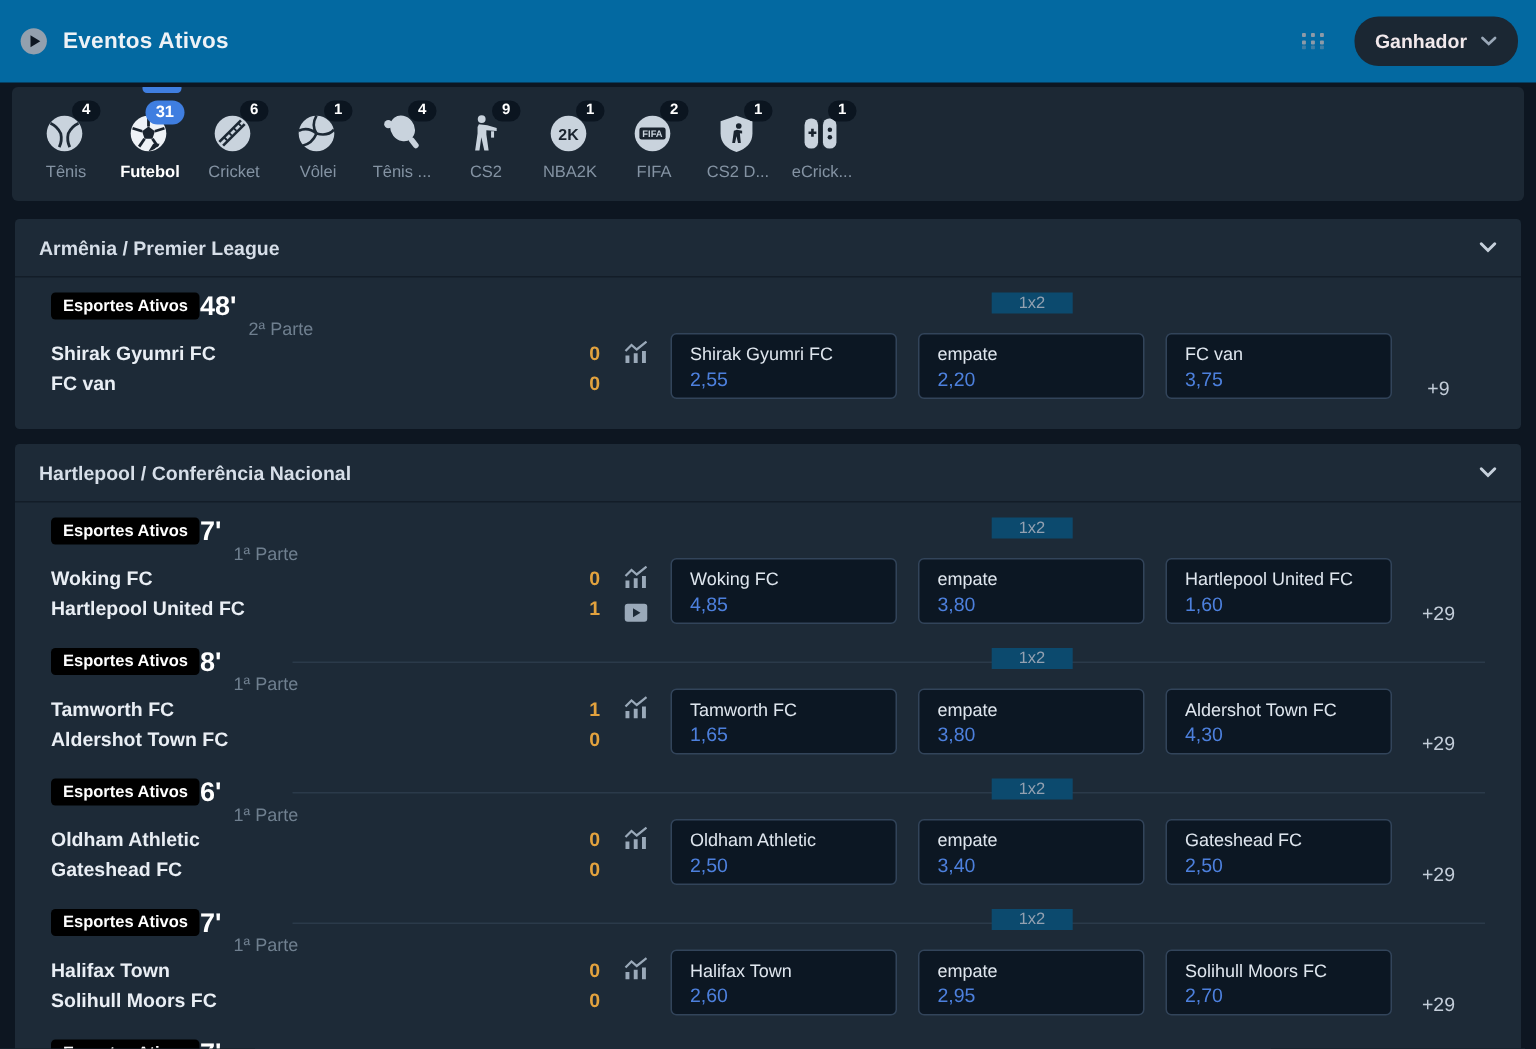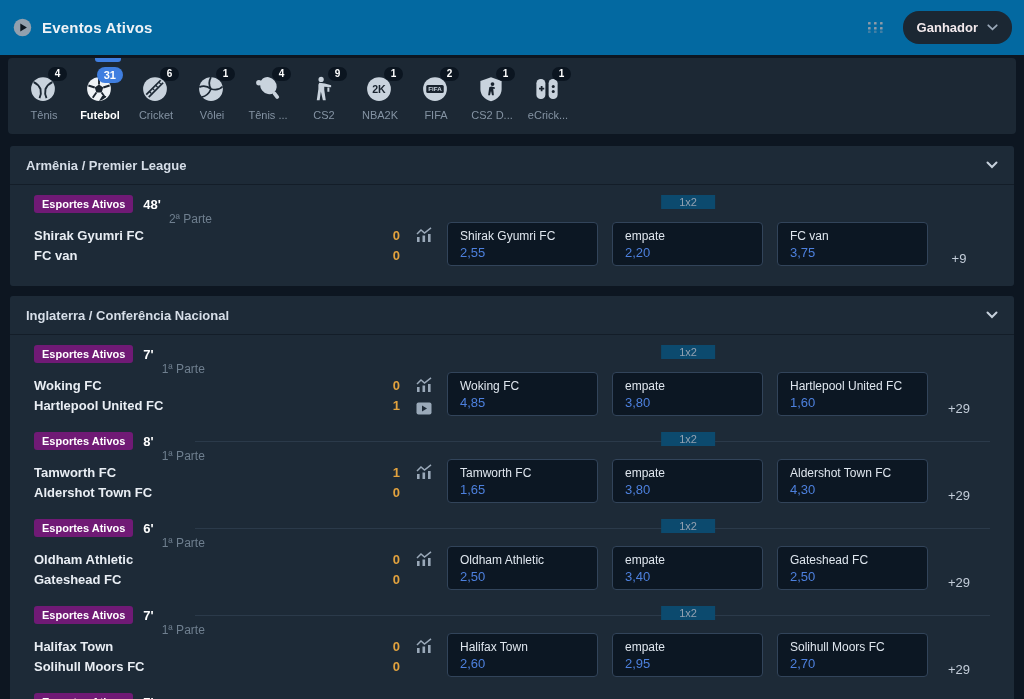--- a/index.html
+++ b/index.html
@@ -51,24 +51,24 @@
   }
   .section-title{color:#d6dee8;font-size:13px;font-weight:bold;}
   .section-header .chev{margin-left:auto;line-height:0;}
   .match-block{padding:9px 24px 6px;position:relative;}
   .match-block.pad-lg{padding-bottom:20px;}
   .meta-row{height:20px;display:flex;align-items:center;position:relative;}
   .match-block + .match-block .meta-row::before{
     content:"";position:absolute;left:161px;right:0;top:50%;height:1px;background:#2b3a4a;
   }
   .live-badge{
-    background:#701a75;color:#fff;font-size:11px;font-weight:bold;
+    background:#000000;color:#fff;font-size:11px;font-weight:bold;
     padding:3px 8px;border-radius:3px;position:relative;z-index:1;
   }
-  .match-time{margin-left:10px;color:#fff;font-size:13px;font-weight:bold;}
+  .match-time{color:#fff;font-size:18px;font-weight:bold;}
   .match-part{margin-left:8px;color:#6f7f8f;font-size:12px;margin-top:30px;}
   .market-label{
     position:absolute;left:654px;transform:translateX(-50%);top:1px;
     background:#0c4a6e;padding:1px 18px;color:#93a1b1;font-size:11px;z-index:1;
   }
   .match-row{display:flex;align-items:flex-end;margin-top:8px;}
   .teams{flex:0 0 330px;background:none;border:none;padding:0;text-align:left;cursor:pointer;}
   .team{color:#e9eef4;font-size:13px;font-weight:bold;line-height:20px;white-space:nowrap;}
   .scores{flex:0 0 36px;text-align:right;}
   .score{color:#e2a23e;font-size:13px;font-weight:bold;line-height:20px;}
@@ -327,21 +327,21 @@
           <span class="odd-value">3,75</span>
         </button>
       </div>
       <button class="more">+9</button>
     </div>
   </div>
 </div>
 
 <div class="section">
   <div class="section-header">
-    <span class="section-title">Inglaterra / Conferência Nacional</span>
+    <span class="section-title">Hartlepool / Conferência Nacional</span>
     <span class="chev">
       <svg width="12" height="8" viewBox="0 0 12 8">
           <path d="M1.5 1.5 L6 6 L10.5 1.5" stroke="#c6d0db" stroke-width="2" fill="none" stroke-linecap="round"></path>
         </svg>
     </span>
   </div>
 
   <div class="match-block">
     <div class="meta-row">
       <span class="live-badge">Esportes Ativos</span>

